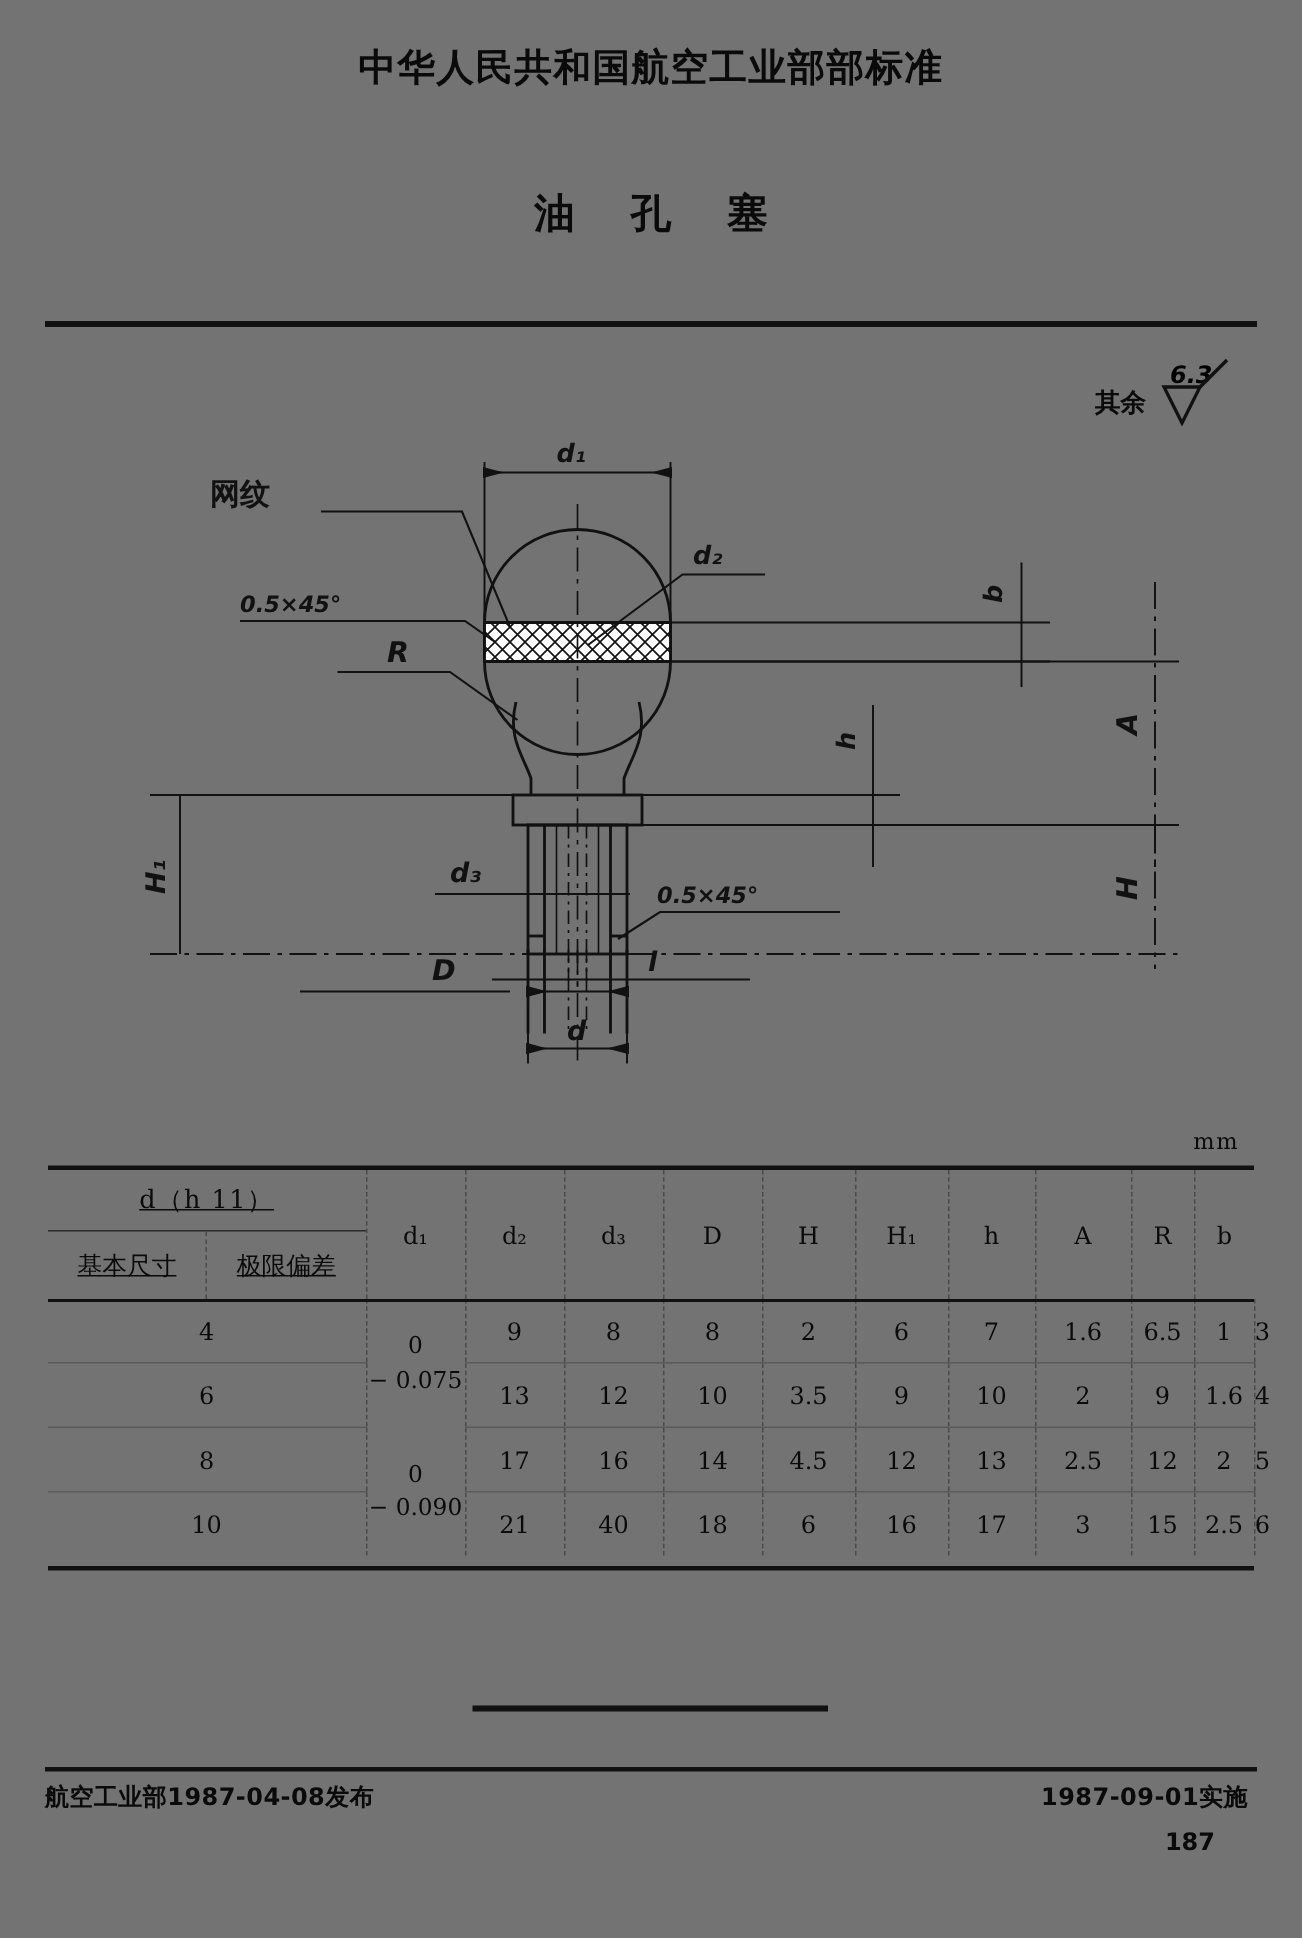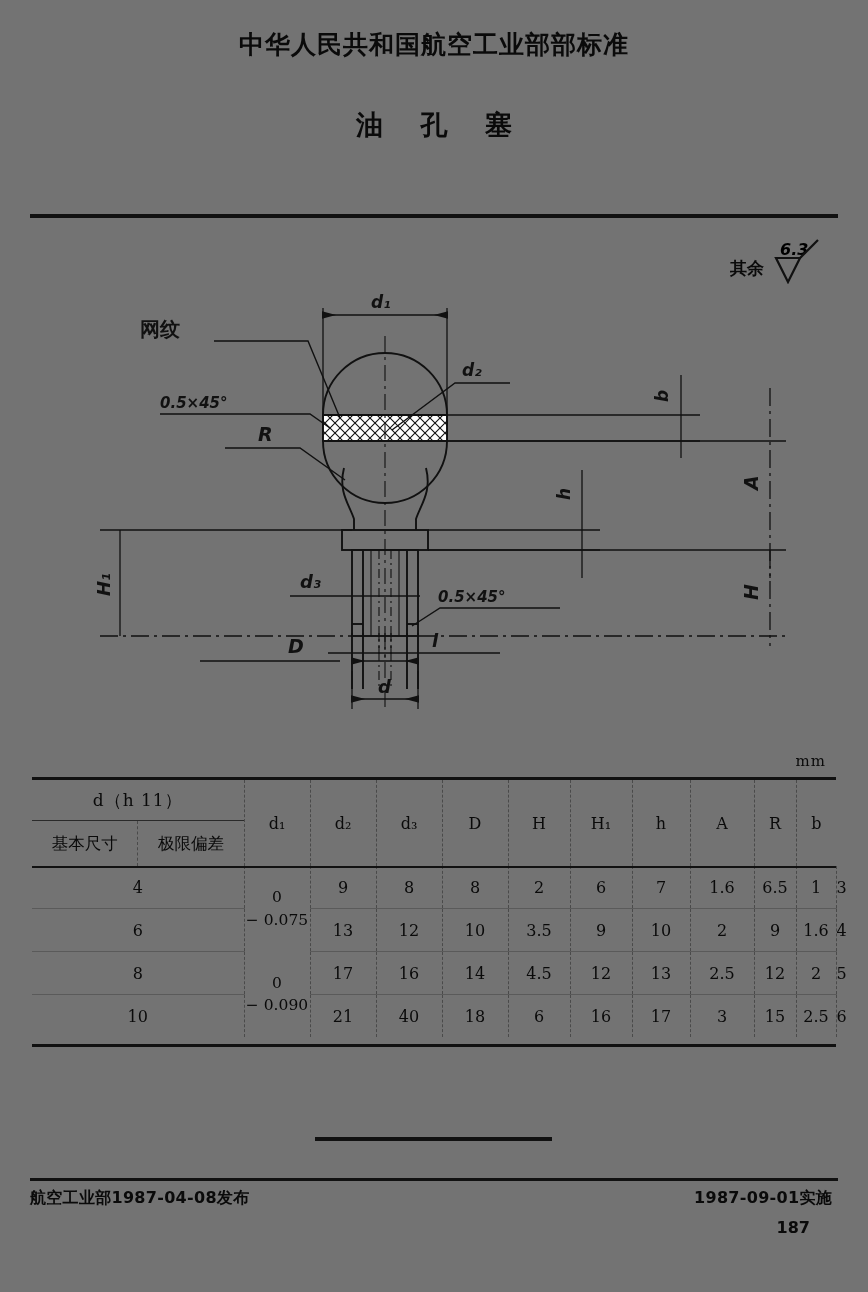--- a/index.html
+++ b/index.html
@@ -24,21 +24,21 @@
     left: 0;
     width: 868px;
     text-align: center;
     font-size: 25px;
     font-weight: bold;
     letter-spacing: 1px;
     font-family: "DejaVu Sans", "Liberation Sans", sans-serif;
   }
   .doc-title {
     position: absolute;
-    top: 107px;
+    top: 124px;
     left: 0;
     width: 868px;
     text-align: center;
     font-size: 27px;
     font-weight: bold;
     letter-spacing: 14px;
     text-indent: 14px;
   }
   .std-codes {
     position: absolute;
@@ -414,21 +414,21 @@
         <col style="width:66px">
           <col style="width:62px">
           <col style="width:62px">
         <col style="width:58px">
           <col style="width:64px">
           <col style="width:42px">
           <col style="width:40px">
       </colgroup>
       <tbody>
           <tr class="hdr">
-        <th class="grp" style="border-left:none;">
+        <th class="grp" style="border-left:none;text-decoration:underline;">
           <span class="grp-inner">
             <span class="grp-top">d（h 11）</span>
             <span class="grp-bottom">
               <span>基本尺寸</span>
               <span>极限偏差</span>
             </span>
           </span>
         </th>
         <th>d₁</th>
         <th>d₂</th>

